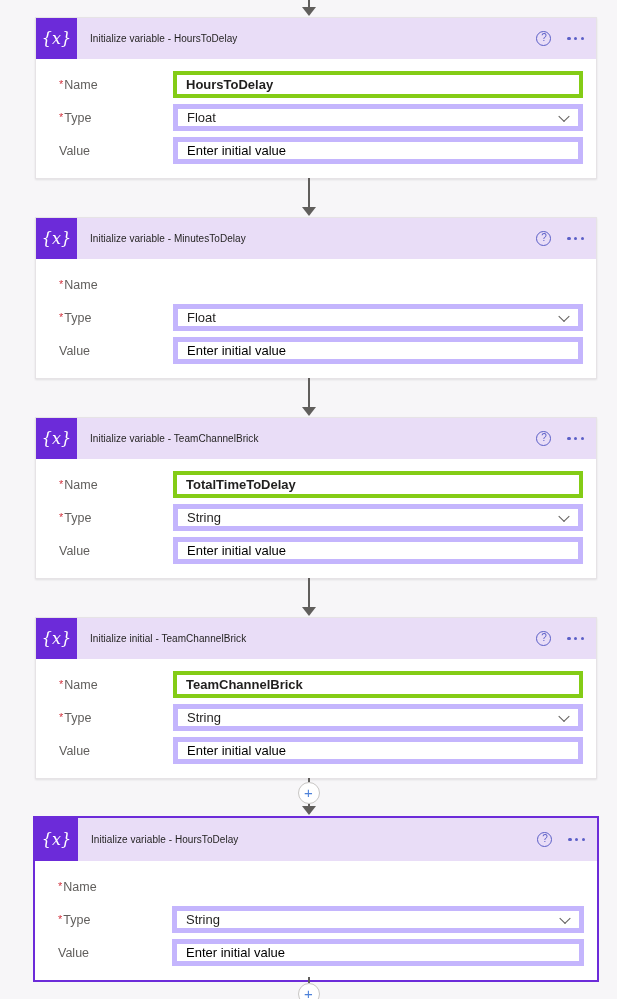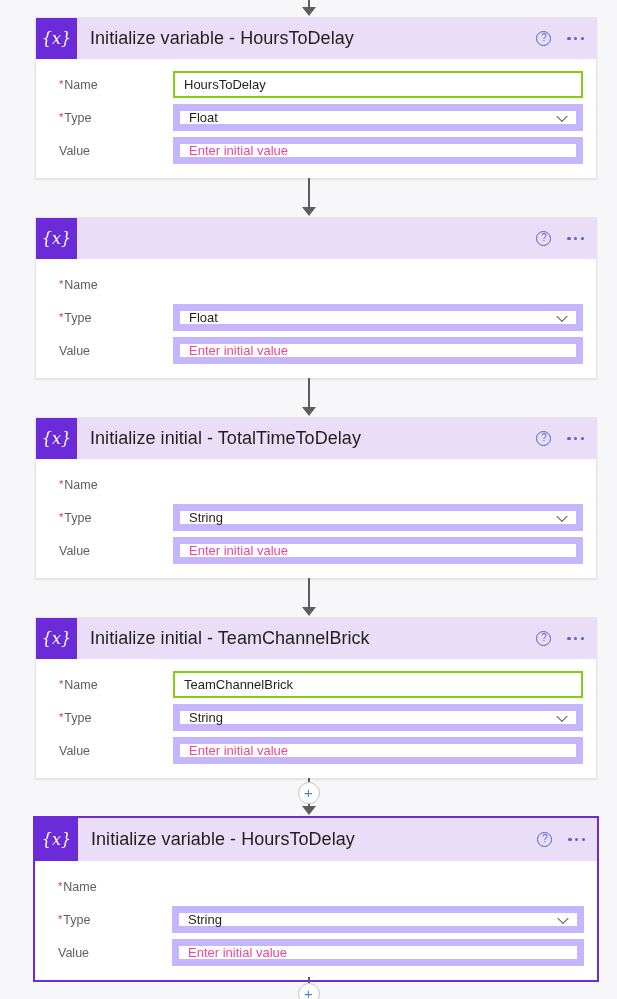--- a/index.html
+++ b/index.html
@@ -88,21 +88,21 @@
     align-items: center;
     justify-content: center;
     font-family: "DejaVu Serif", serif;
     font-style: italic;
     font-size: 16px;
     flex: 0 0 auto;
   }
   .card.selected .icon-tile { width: 43px; height: 43px; }
   .card-title {
     margin-left: 13px;
-    font-size: 18px;
+    font-size: 10px;
     color: #201f1e;
     letter-spacing: 0.05px;
     white-space: nowrap;
   }
   .header-actions {
     position: absolute;
     right: 12px;
     top: 0; bottom: 0;
     display: flex;
     align-items: center;
@@ -159,23 +159,23 @@
     flex: 1 1 auto;
     height: 27px;
     background: #ffffff;
     display: flex;
     align-items: center;
     padding: 0 9px;
     font-size: 13px;
     color: #201f1e;
     position: relative;
   }
-  .field.strong { border: 2px solid #84cc16; }
-  .field.light  { border: 7px solid #c4b5fd; }
-  .field.placeholder { color: #ec4899; }
+  .field.strong { border: 4px solid #84cc16; font-weight: bold; }
+  .field.light  { border: 5px solid #c4b5fd; }
+  .field.placeholder { color: #000000; }
   .chevron {
     position: absolute;
     right: 10px;
     top: 50%;
     width: 8px; height: 8px;
     border-right: 1.3px solid #605e5c;
     border-bottom: 1.3px solid #605e5c;
     transform: translateY(-70%) rotate(45deg);
   }
 </style>
@@ -224,20 +224,21 @@
   </div>
 
   <div class="connector" style="top:177px; height:40px;">
     <div class="conn-line" style="height:30px;"></div>
     <div class="conn-arrow"></div>
   </div>
 
   <div class="card" style="top:217px;">
     <div class="card-header">
       <div class="icon-tile">{x}</div>
+      <div class="card-title">Initialize variable - MinutesToDelay</div>
       <div class="header-actions">
         <div class="help-icon">
             <span>?</span>
           </div>
         <div class="ellipsis-icon">
             <i></i>
             <i></i>
             <i></i>
           </div>
       </div>
@@ -261,35 +262,36 @@
   </div>
 
   <div class="connector" style="top:377px; height:40px;">
     <div class="conn-line" style="height:30px;"></div>
     <div class="conn-arrow"></div>
   </div>
 
   <div class="card" style="top:417px;">
     <div class="card-header">
       <div class="icon-tile">{x}</div>
-      <div class="card-title">Initialize initial - TotalTimeToDelay</div>
-      <div class="header-actions">
-        <div class="help-icon">
-            <span>?</span>
-          </div>
-        <div class="ellipsis-icon">
-            <i></i>
-            <i></i>
-            <i></i>
-          </div>
-      </div>
-    </div>
-    <div class="card-body">
-      <div class="form-row">
-        <div class="form-label"><span class="req">*</span><span>Name</span></div>
+      <div class="card-title">Initialize variable - TeamChannelBrick</div>
+      <div class="header-actions">
+        <div class="help-icon">
+            <span>?</span>
+          </div>
+        <div class="ellipsis-icon">
+            <i></i>
+            <i></i>
+            <i></i>
+          </div>
+      </div>
+    </div>
+    <div class="card-body">
+      <div class="form-row">
+        <div class="form-label"><span class="req">*</span><span>Name</span></div>
+        <div class="field strong">TotalTimeToDelay</div>
       </div>
       <div class="form-row">
         <div class="form-label"><span class="req">*</span><span>Type</span></div>
         <div class="field light">
           <span>String</span>
           <span class="chevron"></span>
         </div>
       </div>
       <div class="form-row">
         <div class="form-label"><span>Value</span></div>

